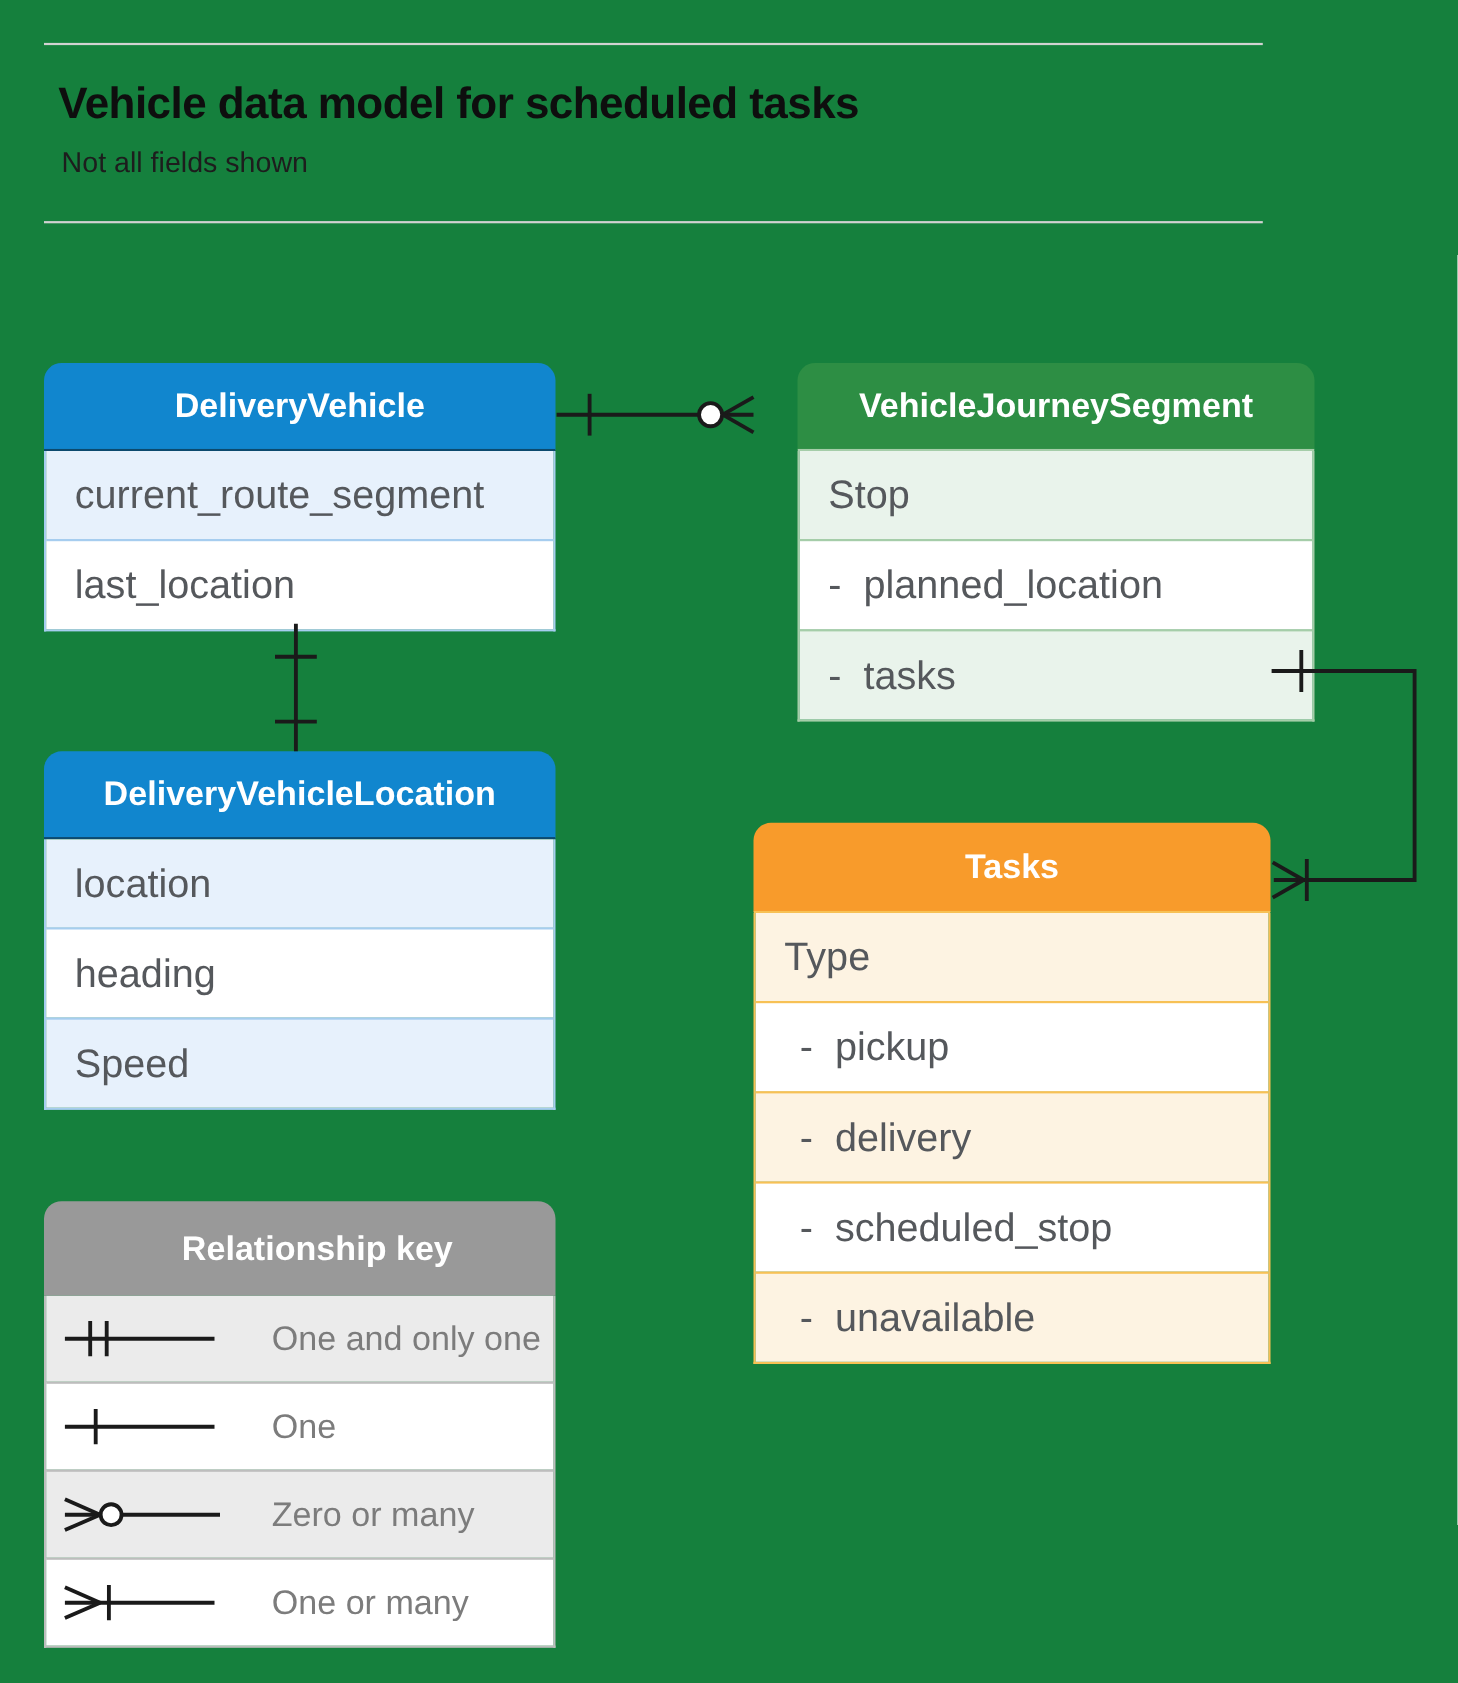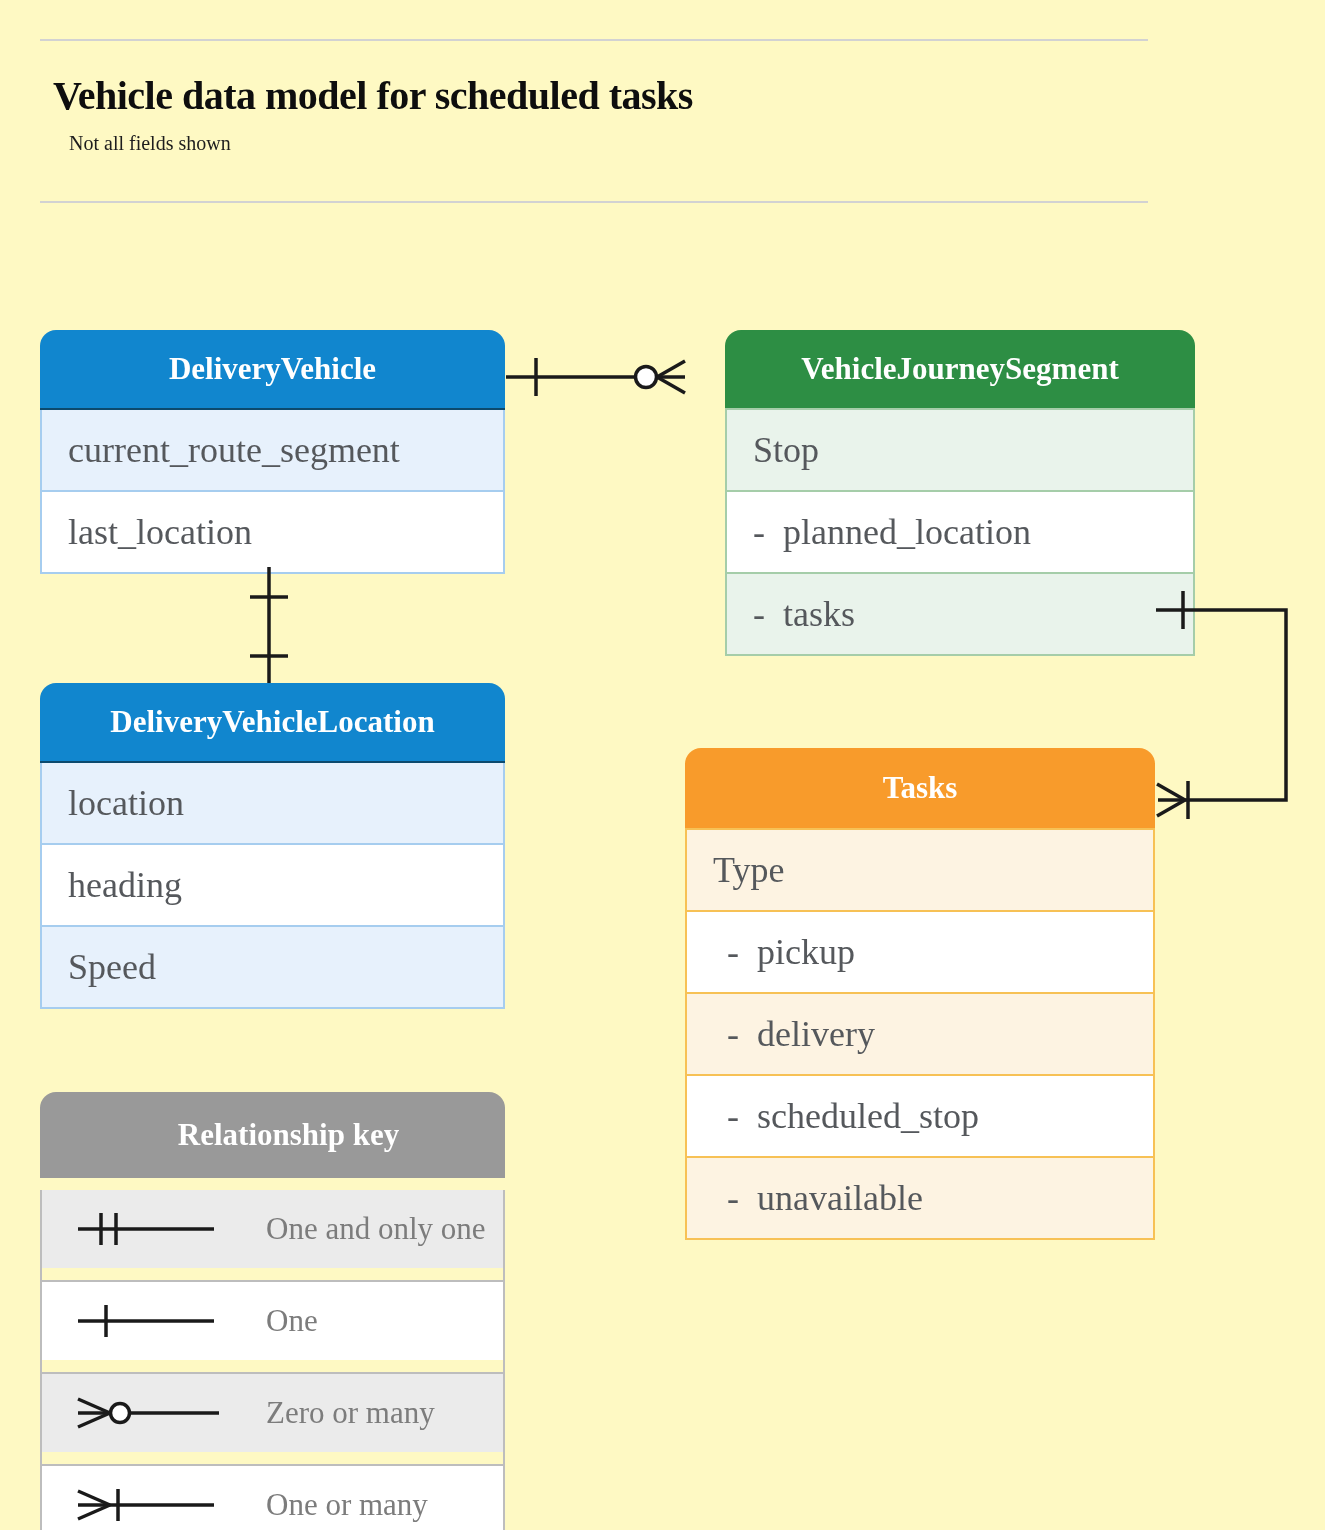--- a/index.html
+++ b/index.html
@@ -1,21 +1,21 @@
 <!DOCTYPE html>
 <html><head>
 <meta charset="utf-8">
 <style>
   html, body { margin: 0; padding: 0; background: #ffffff; }
   .canvas {
     position: relative;
     width: 1325px;
     height: 1530px;
-    background: #fef9c3;
-    font-family: Liberation Serif, serif;
+    background: #15803d;
+    font-family: Liberation Sans, sans-serif;
     overflow: hidden;
   }
   .rule {
     position: absolute;
     left: 40px;
     width: 1108px;
     height: 2px;
     background: #d2d2d2;
   }
   .rule.top { top: 39px; }
@@ -24,23 +24,23 @@
     position: absolute;
     left: 53px;
     top: 72px;
     font-size: 40px;
     font-weight: 700;
     color: #0e0e0e;
     letter-spacing: -0.5px;
   }
   .page-subtitle {
     position: absolute;
-    left: 69px;
+    left: 56px;
     top: 132px;
-    font-size: 20px;
+    font-size: 26px;
     color: #1d1d1d;
   }
 
   
   .entity { position: absolute; }
   .entity-header {
     height: 78px;
     border-radius: 16px 16px 0 0;
     display: flex;
     align-items: center;
@@ -90,23 +90,22 @@
     color: #ffffff;
     font-size: 31px;
     font-weight: 700;
     padding-left: 32px;
   }
   .legend-body { border: 2px solid #bdbdbd; border-top: none; }
   .legend-row {
     height: 78px;
     display: flex;
     align-items: center;
-    padding-left: 32px;
+    padding-left: 13px;
     background: #ffffff;
-    margin-top: 12px;
   }
   .legend-row + .legend-row { border-top: 2px solid #bdbdbd; }
   .legend-row.shaded { background: #ebebeb; }
   .legend-symbol { width: 160px; flex: 0 0 160px; }
   .legend-label { font-size: 31px; color: #7c7c7c; margin-left: 32px; }
 
   .connector-layer {
     position: absolute;
     left: 0; top: 0;
     width: 1325px; height: 1530px;

